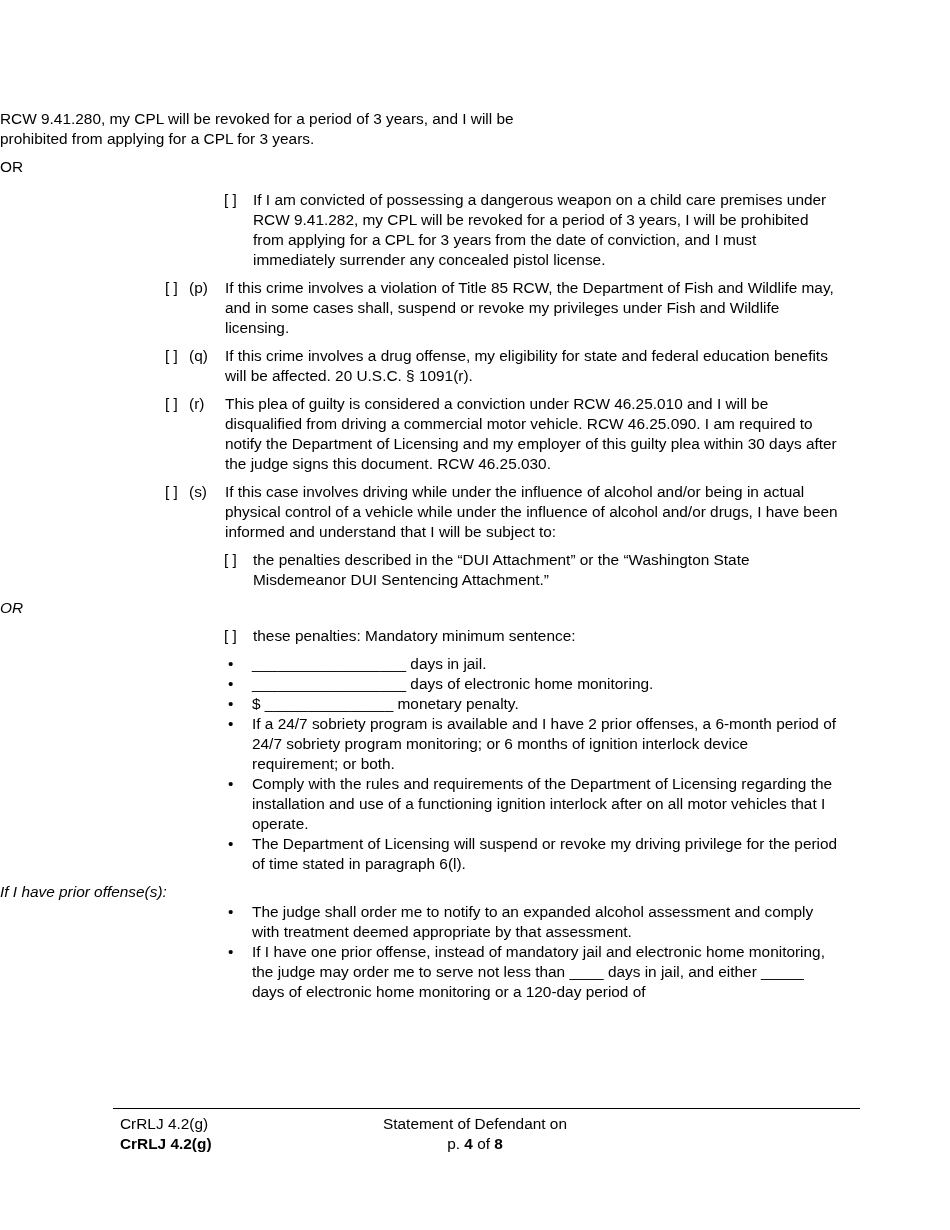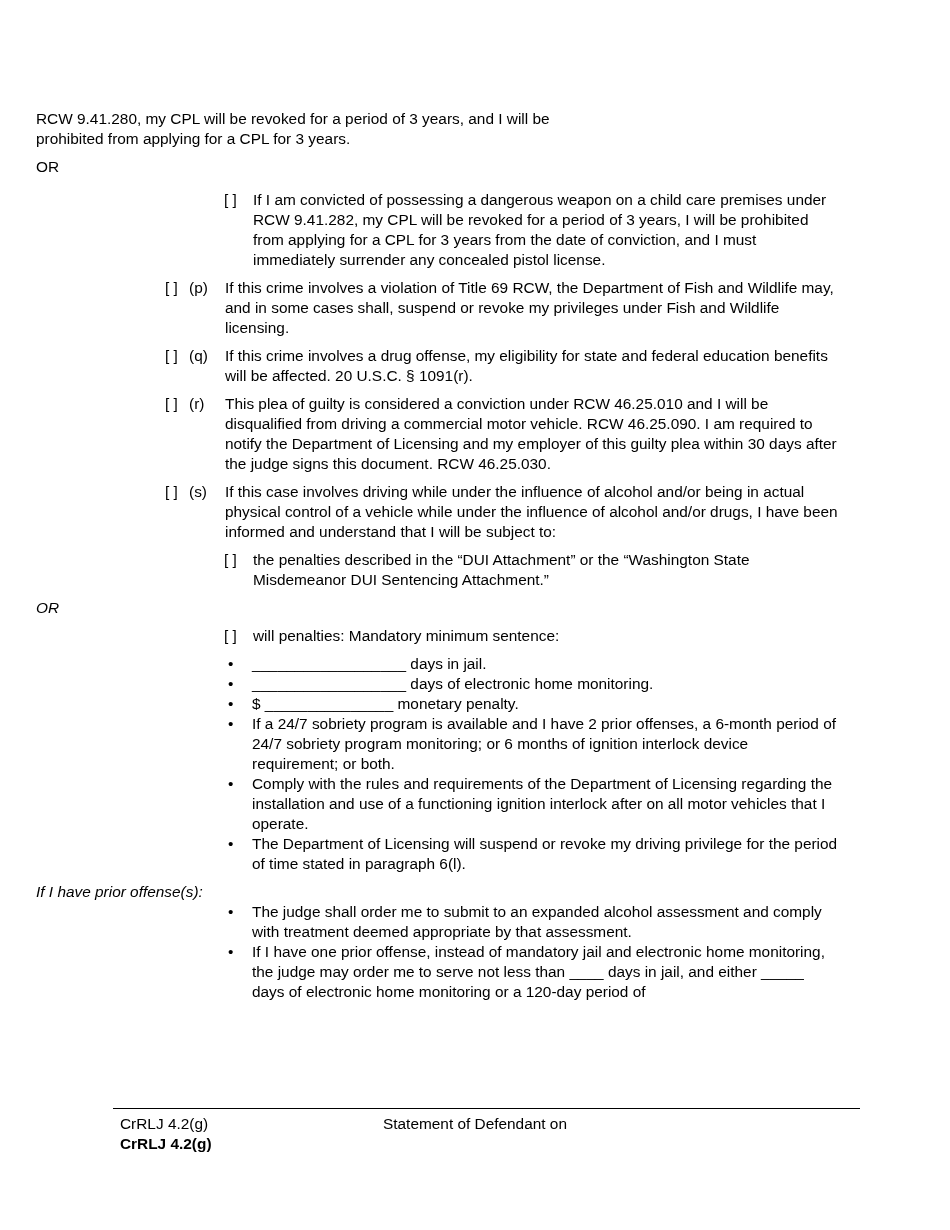--- a/index.html
+++ b/index.html
@@ -9,21 +9,21 @@
     height: 1230px;
     background: #ffffff;
     color: #000000;
     font-family: "Liberation Sans", sans-serif;
     font-size: 15.4px;
     line-height: 20px;
     overflow: hidden;
   }
   .content { position: absolute; top: 109px; left: 0; width: 950px; }
 
-  .content p { margin: 0 0 8px 0; padding-left: 36px; }
+  .content p { margin: 0 0 8px 0; }
   .lvl-b { margin-left: 253px; width: 585px; }
   .lvl-a-p { margin-left: 224px; width: 616px; }
   .mb-lg { margin-bottom: 13px !important; }
   .no-gap { margin-bottom: 0 !important; font-style: italic; }
   .italic { font-style: italic; }
   .b { font-weight: bold; }
 
   .row { display: flex; margin: 0 0 8px 0; }
   .row-main { margin-left: 165px; width: 673px; }
   .row-sub { margin-left: 224px; width: 614px; }
@@ -52,21 +52,21 @@
 
     <p class="lvl-b mb-lg">OR</p>
 
     <div class="row row-sub">
       <span class="marker-cb">[ ]</span>
       <div class="txt">If I am convicted of possessing a dangerous weapon on a child care premises under RCW 9.41.282, my CPL will be revoked for a period of 3 years, I will be prohibited from applying for a CPL for 3 years from the date of conviction, and I must immediately surrender any concealed pistol license.</div>
     </div>
 
     <div class="row row-main">
       <span class="marker-main"><span class="cb">[ ]</span><span>(p)</span></span>
-      <div class="txt">If this crime involves a violation of Title 69 RCW, the Department of Fish and Wildlife may, and in some cases shall, suspend or revoke my privileges under Fish and Wildlife licensing.</div>
+      <div class="txt">If this crime involves a violation of Title 85 RCW, the Department of Fish and Wildlife may, and in some cases shall, suspend or revoke my privileges under Fish and Wildlife licensing.</div>
     </div>
 
     <div class="row row-main">
       <span class="marker-main"><span class="cb">[ ]</span><span>(q)</span></span>
       <div class="txt">If this crime involves a drug offense, my eligibility for state and federal education benefits will be affected. 20 U.S.C. § 1091(r).</div>
     </div>
 
     <div class="row row-main">
       <span class="marker-main"><span class="cb">[ ]</span><span>(r)</span></span>
       <div class="txt">This plea of guilty is considered a conviction under RCW 46.25.010 and I will be disqualified from driving a commercial motor vehicle. RCW 46.25.090. I am required to notify the Department of Licensing and my employer of this guilty plea within 30 days after the judge signs this document. RCW 46.25.030.</div>
@@ -79,21 +79,21 @@
 
     <div class="row row-sub">
       <span class="marker-cb">[ ]</span>
       <div class="txt">the penalties described in the “DUI Attachment” or the “Washington State Misdemeanor DUI Sentencing Attachment.”</div>
     </div>
 
     <p class="lvl-a-p italic">OR</p>
 
     <div class="row row-sub">
       <span class="marker-cb">[ ]</span>
-      <div class="txt">will penalties: Mandatory minimum sentence:</div>
+      <div class="txt">these penalties: Mandatory minimum sentence:</div>
     </div>
 
     <ul class="bullets">
       <li>
         <span class="marker-bullet">•</span>
         <div class="txt">__________________ days in jail.</div>
       </li>
       <li>
         <span class="marker-bullet">•</span>
         <div class="txt">__________________ days of electronic home monitoring.</div>
@@ -115,35 +115,41 @@
         <div class="txt">The Department of Licensing will suspend or revoke my driving privilege for the period of time stated in paragraph 6(l).</div>
       </li>
     </ul>
 
 
     <p class="lvl-a-p no-gap">If I have prior offense(s):</p>
 
     <ul class="bullets">
       <li>
         <span class="marker-bullet">•</span>
-        <div class="txt">The judge shall order me to submit to an expanded alcohol assessment and comply with treatment deemed appropriate by that assessment.</div>
+        <div class="txt">The judge shall order me to notify to an expanded alcohol assessment and comply with treatment deemed appropriate by that assessment.</div>
       </li>
       <li>
         <span class="marker-bullet">•</span>
         <div class="txt">If I have one prior offense, instead of mandatory jail and electronic home monitoring, the judge may order me to serve not less than ____ days in jail, and either _____ days of electronic home monitoring or a 120-day period of</div>
       </li>
     </ul>
 
   </div>
 
   <div class="footer">
     <div class="footer-rule"></div>
     <div class="footer-cols">
       <div class="footer-left">
         <div>CrRLJ 4.2(g)</div>
         <div class="b">CrRLJ 4.2(g)</div>
       </div>
       <div class="footer-center">
         <div>Statement of Defendant on</div>
+        <div>
+          <span>p.</span>
+          <span class="b">4</span>
+          <span>of</span>
+          <span class="b">8</span>
+        </div>
       </div>
     </div>
   </div>
 </div>
 
 </body></html>

